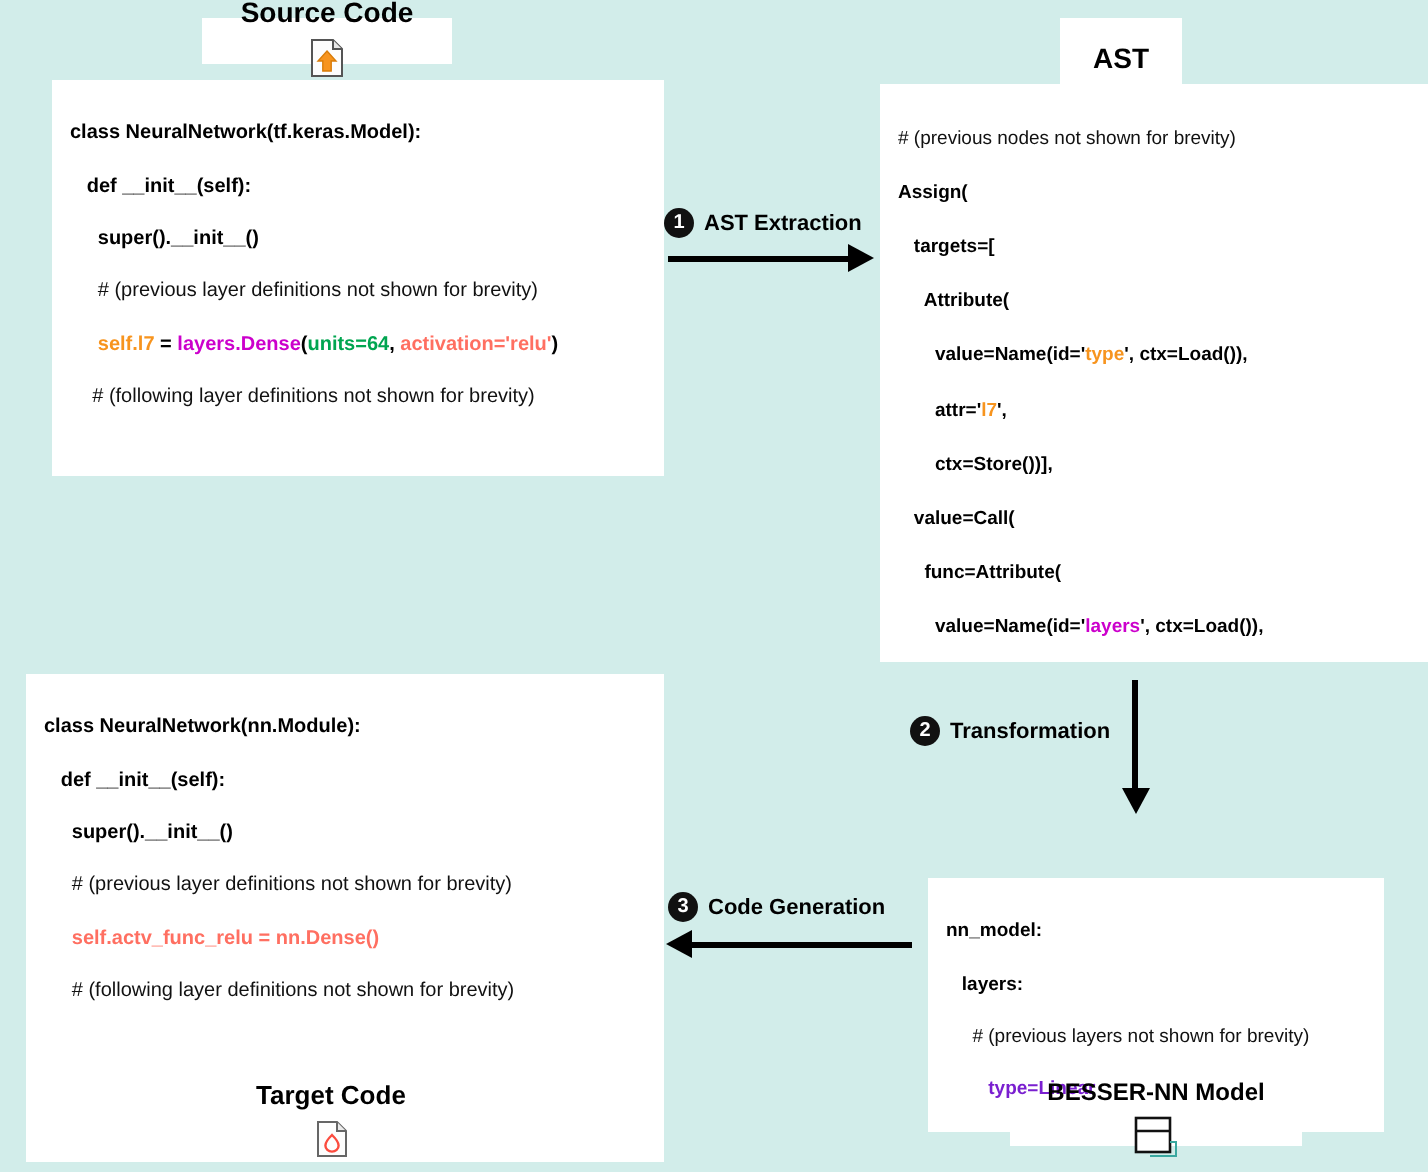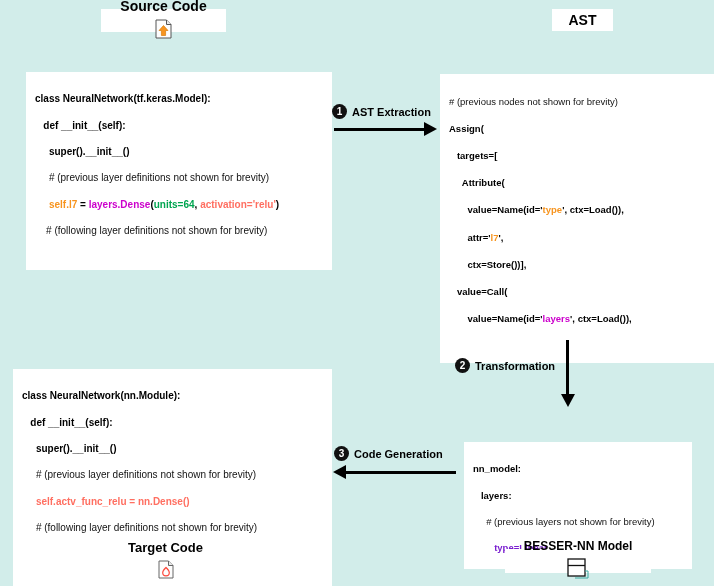--- a/index.html
+++ b/index.html
@@ -38,21 +38,20 @@
   }
   .chip .chip-label { line-height: 1; }
 
   
   .panel {
     position: absolute;
     background: #ffffff;
     box-sizing: border-box;
     overflow: hidden;
     padding: 7px 8px 7px 9px;
-    margin-top: 32px;
   }
   .code {
     font-family: "Liberation Sans", sans-serif;
     font-weight: bold;
     color: #000;
     white-space: pre;
   }
   .code .ln { display: block; }
   .cmt { font-weight: normal; color: #111; }
   .orange { color: #f7941e; }
@@ -149,34 +148,35 @@
 <span class="ln cmt">    # (following layer definitions not shown for brevity)</span>
 <span class="ln">&nbsp;</span>
 
 
 
 
 
     </div>
   </div>
 
-  <div class="chip" style="left:552px; top:9px; width:61px; height:22px; font-size:14px;">
+  <div class="chip" style="left:530px; top:9px; width:61px; height:40px; font-size:14px;">
     <span class="chip-label">AST</span>
   </div>
 
   <div class="panel" style="left:440px; top:42px; width:277px; height:289px;">
     <div class="code" style="font-size:9.5px; line-height:13.6px;">
 <span class="ln cmt"># (previous nodes not shown for brevity)</span>
 <span class="ln">Assign(</span>
 <span class="ln">   targets=[</span>
 <span class="ln">     Attribute(</span>
 <span class="ln">       value=Name(id='<span class="orange">type</span>', ctx=Load()),</span>
 <span class="ln">       attr='<span class="orange">l7</span>',</span>
 <span class="ln">       ctx=Store())],</span>
 <span class="ln">   value=Call(</span>
+<span class="ln">     func=Attribute(</span>
 <span class="ln">       value=Name(id='<span class="magenta">layers</span>', ctx=Load()),</span>
 
 
 
 
 
 
 
 
 
@@ -192,21 +192,21 @@
   <div class="arrow-h" style="left:334px; top:128px; width:92px;"></div>
   <div class="arrow-head-r" style="left:424px; top:122px;"></div>
 
   <div class="step" style="left:455px; top:358px;">
     <span class="step-num">2</span>
     <span class="step-label">Transformation</span>
   </div>
   <div class="arrow-v" style="left:566px; top:340px; height:56px;"></div>
   <div class="arrow-head-d" style="left:561px; top:394px;"></div>
 
-  <div class="panel" style="left:464px; top:410px; width:228px; height:127px;">
+  <div class="panel" style="left:464px; top:439px; width:228px; height:127px;">
     <div class="code" style="font-size:9.5px; line-height:13.2px;">
 <span class="ln">nn_model:</span>
 <span class="ln">   layers:</span>
 <span class="ln cmt">     # (previous layers not shown for brevity)</span>
 <span class="ln">        <span class="purple">type=Linear</span></span>
 
 
 
 
     </div>

